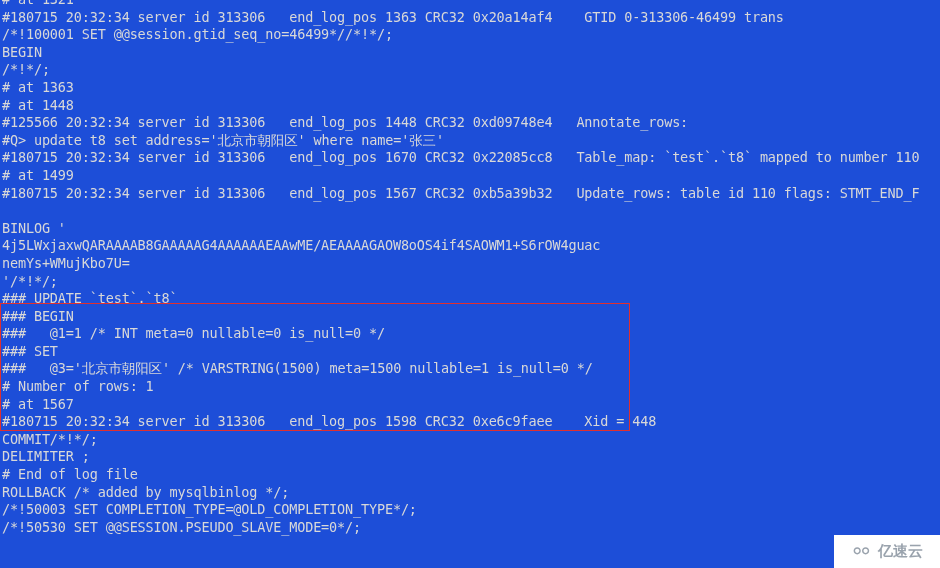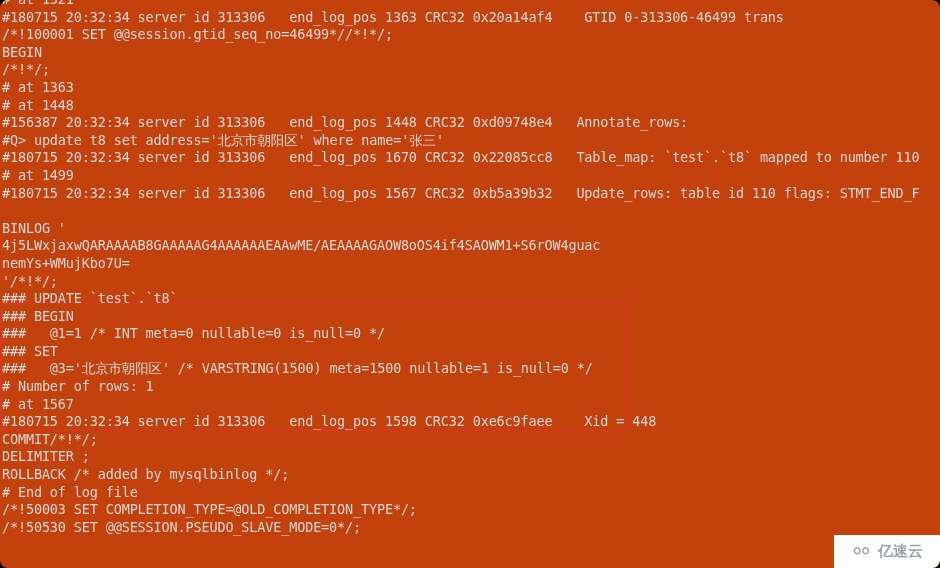--- a/index.html
+++ b/index.html
@@ -10,28 +10,27 @@
   body {
     width: 940px;
     height: 568px;
     overflow: hidden;
     font-family: "DejaVu Sans Mono", "Liberation Mono", monospace;
   }
   #terminal {
     position: relative;
     width: 940px;
     height: 568px;
-    background: #c2410c;
+    background: #1d4ed8;
     color: #d6d6d6;
     font-family: "DejaVu Sans Mono", "Liberation Mono", monospace;
     font-size: 13.5px;
     line-height: 17.6px;
     letter-spacing: -0.15px;
     overflow: hidden;
-    border-radius: 8px;
   }
   .scroll {
     position: absolute;
     left: 2px;
     top: -9px;
     width: 938px;
   }
   .line {
     white-space: pre;
     height: 17.6px;
@@ -75,42 +74,42 @@
 <div id="terminal">
 
   <div class="scroll">
     <div class="line"># at 1321</div>
     <div class="line">#180715 20:32:34 server id 313306   end_log_pos 1363 CRC32 0x20a14af4    GTID 0-313306-46499 trans</div>
     <div class="line">/*!100001 SET @@session.gtid_seq_no=46499*//*!*/;</div>
     <div class="line">BEGIN</div>
     <div class="line">/*!*/;</div>
     <div class="line"># at 1363</div>
     <div class="line"># at 1448</div>
-    <div class="line">#156387 20:32:34 server id 313306   end_log_pos 1448 CRC32 0xd09748e4   Annotate_rows:</div>
+    <div class="line">#125566 20:32:34 server id 313306   end_log_pos 1448 CRC32 0xd09748e4   Annotate_rows:</div>
     <div class="line">#Q&gt; update t8 set address='北京市朝阳区' where name='张三'</div>
     <div class="line">#180715 20:32:34 server id 313306   end_log_pos 1670 CRC32 0x22085cc8   Table_map: `test`.`t8` mapped to number 110</div>
     <div class="line"># at 1499</div>
     <div class="line">#180715 20:32:34 server id 313306   end_log_pos 1567 CRC32 0xb5a39b32   Update_rows: table id 110 flags: STMT_END_F</div>
     <div class="line blank"></div>
     <div class="line">BINLOG '</div>
     <div class="line">4j5LWxjaxwQARAAAAB8GAAAAAG4AAAAAAEAAwME/AEAAAAGAOW8oOS4if4SAOWM1+S6rOW4guac</div>
     <div class="line">nemYs+WMujKbo7U=</div>
     <div class="line">'/*!*/;</div>
     <div class="line">### UPDATE `test`.`t8`</div>
     <div class="line">### BEGIN</div>
     <div class="line">###   @1=1 /* INT meta=0 nullable=0 is_null=0 */</div>
     <div class="line">### SET</div>
     <div class="line">###   @3='北京市朝阳区' /* VARSTRING(1500) meta=1500 nullable=1 is_null=0 */</div>
     <div class="line"># Number of rows: 1</div>
     <div class="line"># at 1567</div>
     <div class="line">#180715 20:32:34 server id 313306   end_log_pos 1598 CRC32 0xe6c9faee    Xid = 448</div>
     <div class="line">COMMIT/*!*/;</div>
     <div class="line">DELIMITER ;</div>
+    <div class="line"># End of log file</div>
     <div class="line">ROLLBACK /* added by mysqlbinlog */;</div>
-    <div class="line"># End of log file</div>
     <div class="line">/*!50003 SET COMPLETION_TYPE=@OLD_COMPLETION_TYPE*/;</div>
     <div class="line">/*!50530 SET @@SESSION.PSEUDO_SLAVE_MODE=0*/;</div>
 
   </div>
 
   <div class="hl-box"></div>
 
   <div class="watermark">
     <span>
       <svg width="24" height="15" viewBox="0 0 24 15" aria-hidden="true">

